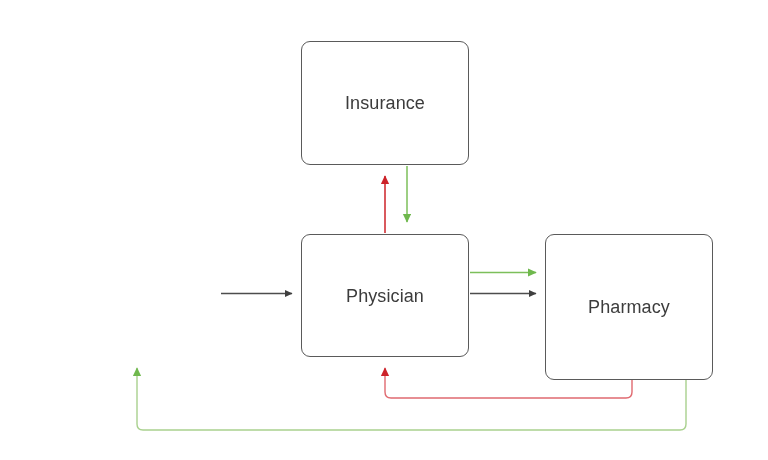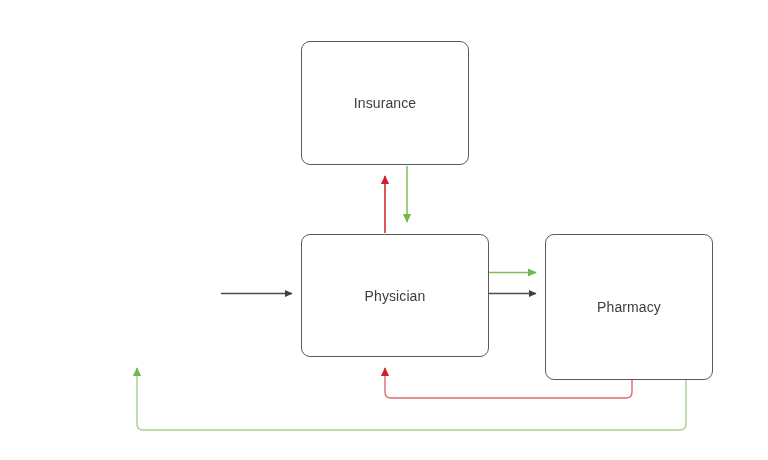--- a/index.html
+++ b/index.html
@@ -3,25 +3,25 @@
 <meta charset="utf-8">
 <style>
   html,body{margin:0;padding:0;background:#ffffff;}
   body{width:768px;height:460px;overflow:hidden;
        font-family:"Liberation Sans","DejaVu Sans",sans-serif;}
   #canvas{position:relative;width:768px;height:460px;background:#ffffff;}
   #wires{position:absolute;left:0;top:0;width:768px;height:460px;}
   .node{position:absolute;box-sizing:border-box;background:#ffffff;
         border:1.3px solid #5a5a5a;border-radius:9px;
         display:flex;align-items:center;justify-content:center;}
-  .node-label{font-size:14px;color:#3c3c3c;letter-spacing:.1px;
+  .node-label{font-size:18px;color:#3c3c3c;letter-spacing:.1px;
               line-height:1;white-space:nowrap;}
   #n-insurance{left:301px;top:41px;width:168px;height:124px;}
   #n-patient{left:57px;top:234px;width:164px;height:123px;}
-  #n-physician{left:301px;top:234px;width:188px;height:123px;}
+  #n-physician{left:301px;top:234px;width:168px;height:123px;}
   #n-pharmacy{left:545px;top:234px;width:168px;height:146px;}
 </style>
 </head>
 <body>
 
 <div id="canvas">
 
   <svg id="wires" viewBox="0 0 768 460" width="768" height="460" xmlns="http://www.w3.org/2000/svg">
     <defs>
       <marker id="ah-black" markerWidth="9" markerHeight="9" refX="7.4" refY="3.6" orient="auto" markerUnits="userSpaceOnUse">

